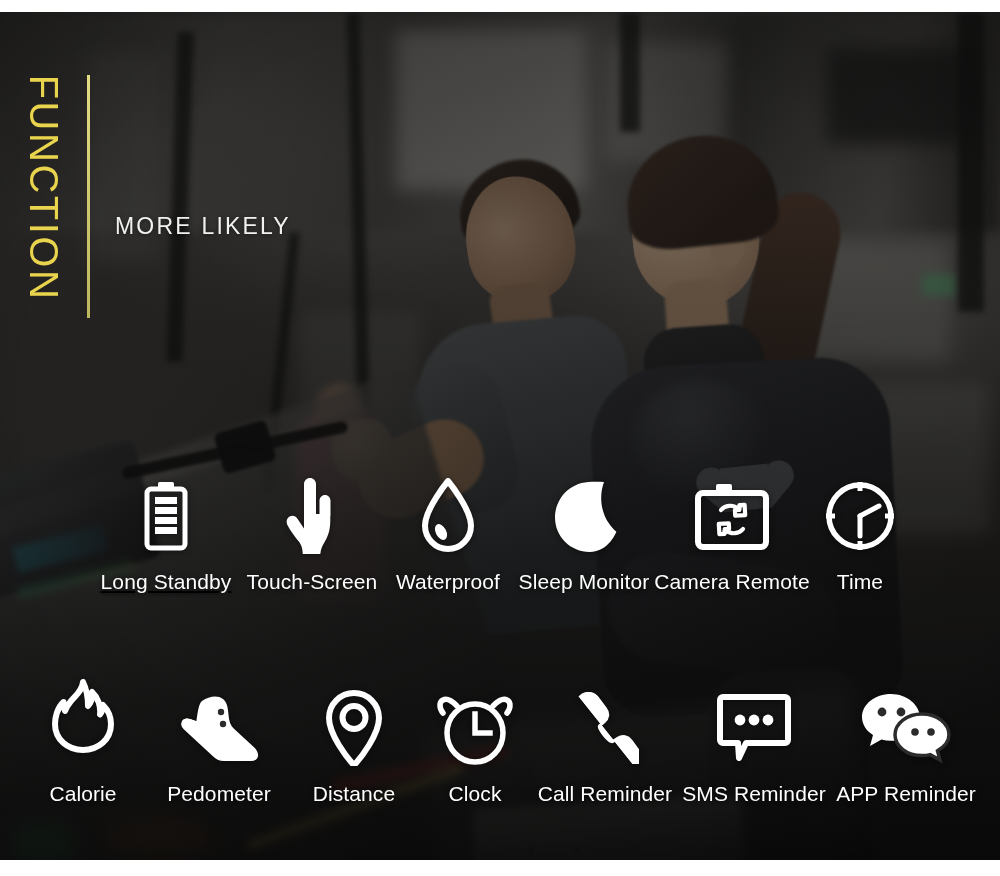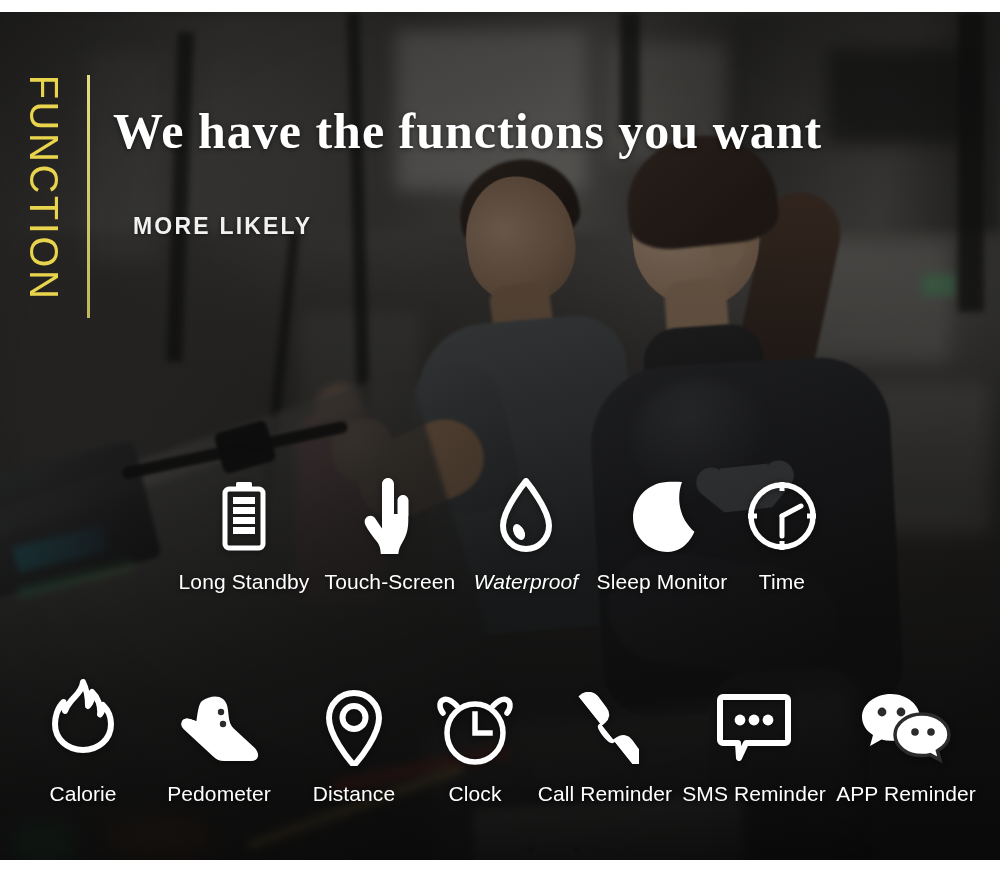--- a/index.html
+++ b/index.html
@@ -353,27 +353,27 @@
     font-family: "Liberation Serif", serif;
     font-size: 50px;
     font-weight: 700;
     letter-spacing: 1px;
     line-height: 1.08;
     text-shadow: 0 1px 5px rgba(0,0,0,0.55);
     white-space: nowrap;
   }
   .subhead {
     position: absolute;
-    left: 133px;
+    left: 115px;
     top: 201px;
     z-index: 6;
     color: #f1f1f1;
     font-family: "Liberation Sans", sans-serif;
     font-size: 23px;
-    font-weight: 700;
+    font-weight: 400;
     letter-spacing: 2.2px;
     text-shadow: 0 1px 4px rgba(0,0,0,0.55);
     white-space: nowrap;
   }
 
   
   .features {
     position: absolute;
     left: 0;
     top: 430px;
@@ -408,24 +408,24 @@
     font-family: "Liberation Sans", sans-serif;
     font-size: 21px;
     font-weight: 400;
     letter-spacing: 0.1px;
     line-height: 1;
     white-space: nowrap;
     text-shadow: 0 1px 4px rgba(0,0,0,0.6);
   }
 
   
-  .w-long    { width: 152px; }
+  .w-long    { width: 152px; text-decoration: underline; }
   .w-touch   { width: 140px; }
   .w-wrist   { width: 130px; }
-  .w-water   { width: 132px; font-style: italic; }
+  .w-water   { width: 132px; }
   .w-sleep   { width: 140px; }
   .w-camera  { width: 156px; }
   .w-time    { width: 100px; }
 
   .w-calorie { width: 130px; gap: 12px; }
   .w-pedo    { width: 142px; }
   .w-dist    { width: 128px; text-align: center; }
   .w-clock   { width: 114px; }
   .w-call    { width: 146px; justify-content: flex-end; }
   .w-sms     { width: 152px; justify-content: flex-end; }
@@ -502,21 +502,20 @@
 
       <div class="ph-dark"></div>
       <div class="ph-vignette"></div>
     </div>
 
     <div class="func-label">
       <span class="txt">FUNCTION</span>
     </div>
     <div class="func-divider"></div>
 
-    <div class="headline">We have the functions you want</div>
     <div class="subhead">MORE LIKELY</div>
 
     <div class="features">
 
       <div class="feature-row row1">
 
         <div class="feature w-long">
           <div class="icon-box">
             <svg width="48" height="72" viewBox="0 0 48 72" fill="none">
               <rect x="16" y="2" width="16" height="6" rx="1.5" fill="#fff"></rect>
@@ -562,20 +561,31 @@
                 <path d="M41 22l1.8 3.9 4.2 0.6-3.1 2.9 0.8 4.2-3.7-2-3.7 2 0.8-4.2-3.1-2.9 4.2-0.6z"></path>
                 <path d="M22 38l1.6 3.4 3.7 0.5-2.7 2.6 0.7 3.7-3.3-1.8-3.3 1.8 0.7-3.7-2.7-2.6 3.7-0.5z"></path>
                 <path d="M36 41l1.3 2.8 3.1 0.4-2.3 2.2 0.6 3.1-2.7-1.4-2.7 1.4 0.6-3.1-2.3-2.2 3.1-0.4z"></path>
               </g>
               <path d="M38 4C19 6 5 21 5 39.6 5 59.4 21 75 41 75c12.6 0 22-5.6 27-12.5-6 2.5-11 3-15.6 2.6C33 63.4 20 49 20 31.5 20 20 27 10 38 4z" fill="none"></path>
             </svg>
           </div>
           <div class="f-label">Sleep Monitor</div>
         </div>
 
+        <div class="feature w-camera">
+          <div class="icon-box">
+            <svg width="76" height="68" viewBox="0 0 76 68" fill="none">
+              <rect x="22" y="2" width="16" height="12" rx="2" fill="#fff"></rect>
+              <rect x="4" y="11" width="68" height="54" rx="5" stroke="#fff" stroke-width="6"></rect>
+              <path d="M27 28c4-5 12-5.6 16.5-1.6l1.8 1.6-4.4 0.2 0.3 5.5 10-0.6-0.6-10.3-5.2 0.4 0.2 3.5" stroke="#fff" stroke-width="4.2" stroke-linecap="round" stroke-linejoin="round" fill="none"></path>
+              <path d="M49 47c-4 5-12 5.6-16.5 1.6L30.7 47l4.4-0.2-0.3-5.5-10 0.6 0.6 10.3 5.2-0.4-0.2-3.5" stroke="#fff" stroke-width="4.2" stroke-linecap="round" stroke-linejoin="round" fill="none"></path>
+            </svg>
+          </div>
+          <div class="f-label">Camera Remote</div>
+        </div>
 
         <div class="feature w-time">
           <div class="icon-box">
             <svg width="72" height="72" viewBox="0 0 72 72" fill="none">
               <circle cx="36" cy="36" r="31" stroke="#fff" stroke-width="5.5"></circle>
               <g stroke="#fff" stroke-width="5">
                 <line x1="36" y1="2" x2="36" y2="11"></line>
                 <line x1="36" y1="61" x2="36" y2="70"></line>
                 <line x1="2" y1="36" x2="11" y2="36"></line>
                 <line x1="61" y1="36" x2="70" y2="36"></line>

